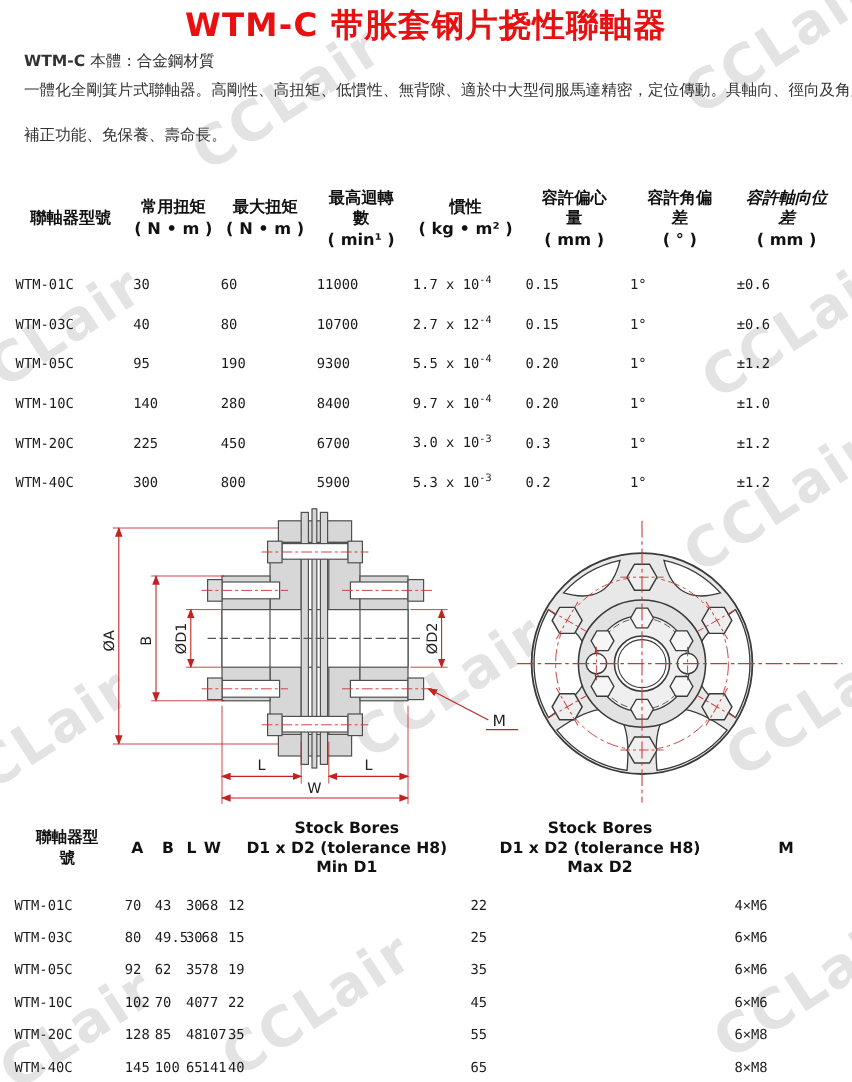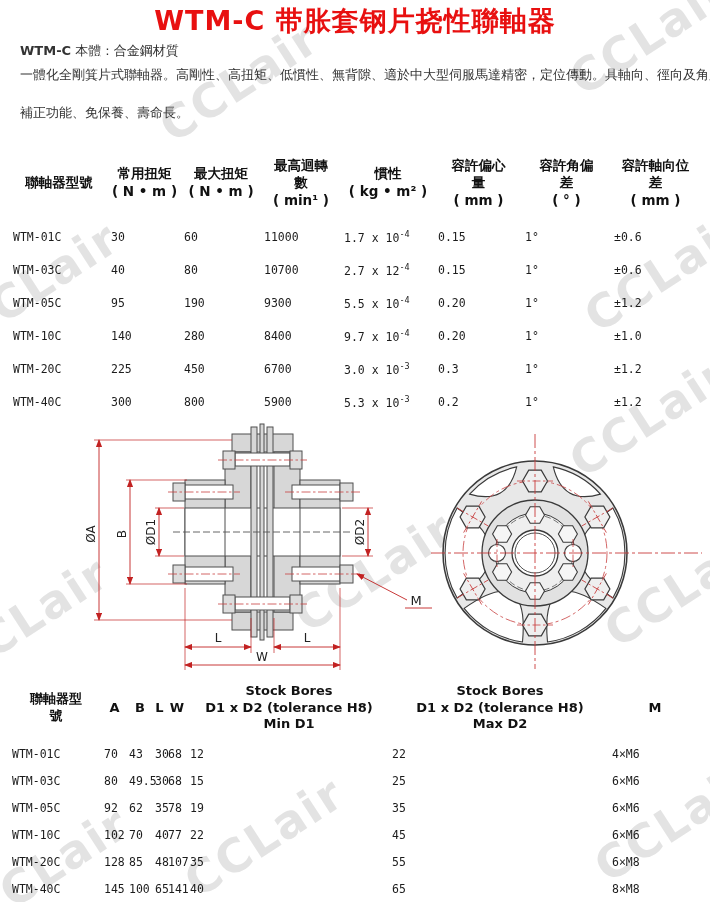--- a/index.html
+++ b/index.html
@@ -24,21 +24,21 @@
   #spec td{font-family:"DejaVu Sans Mono",monospace;font-size:11.5px;color:#1c1c1c;
            height:33px;text-align:left;padding:0 0 0 3px;vertical-align:middle;white-space:nowrap;}
   #dim{position:absolute;left:10px;top:676px;width:690px;}
   #dim th{font-size:13px;height:64px;}
   #dim td{font-family:"DejaVu Sans Mono",monospace;font-size:11.5px;color:#1c1c1c;
           height:27px;text-align:left;padding:0 0 0 2px;vertical-align:middle;white-space:nowrap;}
   .hstack div{text-align:center;}
   .w56{width:56px;margin:0 auto;}
   .w58{width:58px;margin:0 auto;}
   .w62{width:62px;margin:0 auto;}
-  .w74{width:74px;margin:0 auto;}
+  .w74{width:74px;margin:0 auto;font-style:italic;}
   sup{font-size:8.5px;}
   #sideview{position:absolute;left:80px;top:422px;}
   #frontview{position:absolute;left:428px;top:428px;}
   .b{font-weight:bold;}
 </style>
 </head>
 <body>
 
 <div class="wm">
   <span style="left:150px;top:55px">CCLair</span>

